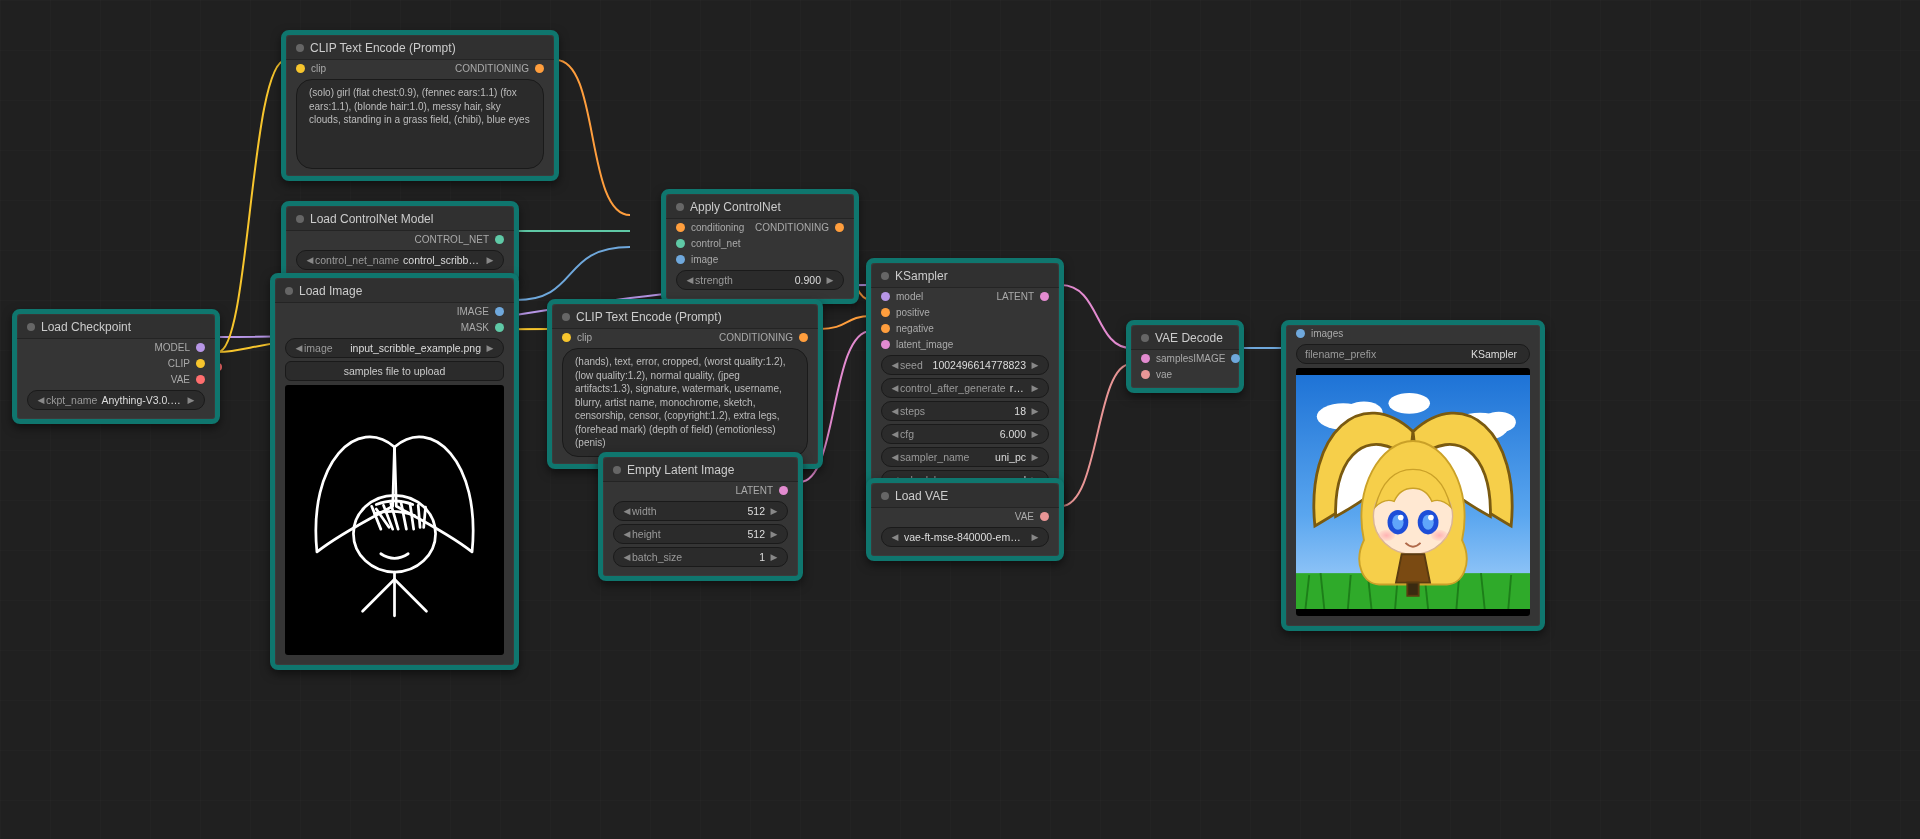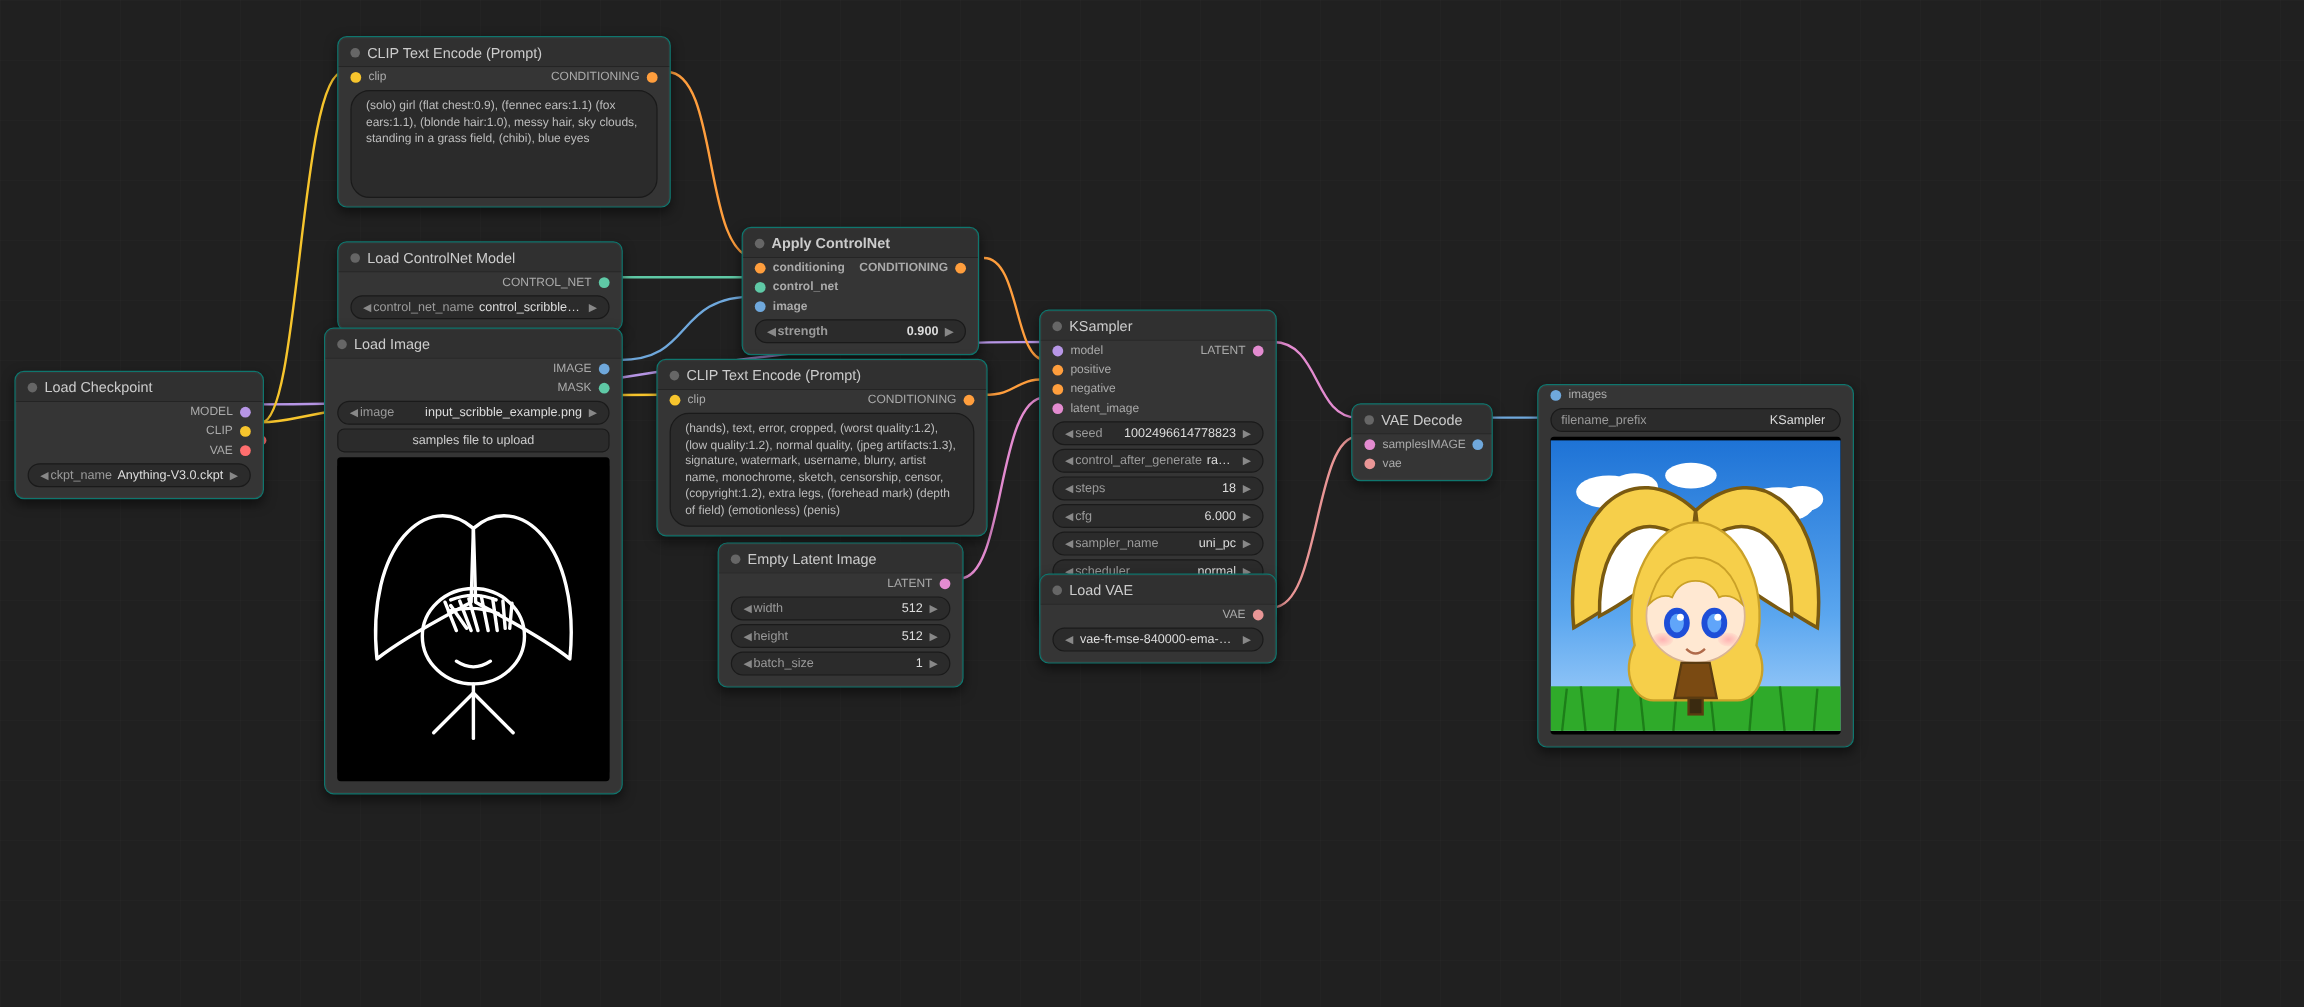--- a/index.html
+++ b/index.html
@@ -12,21 +12,21 @@
     background-size: 50px 50px;
     font-family: Arial, Helvetica, sans-serif;
     color: #bbb;
     position: relative;
   }
   svg.wires { position: absolute; inset: 0; width: 1920px; height: 839px; pointer-events: none; }
 
   .node {
     position: absolute;
     background: #353535;
-    border: 1px solid #0f766e;
+    border: 5px solid #0f766e;
     border-radius: 8px;
     box-shadow: 0 4px 10px rgba(0,0,0,0.5), inset 0 0 0 1px rgba(255,255,255,0.03);
     font-size: 11px;
   }
   .node-header {
     display: flex;
     align-items: center;
     gap: 6px;
     padding: 6px 10px 4px;
     font-size: 12px;
@@ -238,21 +238,21 @@
         <path d="M105 172 q15 10 30 0"></path>
 
         <path d="M120 192 L120 240"></path>
         <path d="M120 200 L85 235"></path>
         <path d="M120 200 L155 235"></path>
       </g>
     </svg>
   </div>
 </div>
 
-<div class="node" style="left:618px; top:189px; width:198px;font-weight:bold;">
+<div class="node" style="left:661px; top:189px; width:198px;">
   <div class="node-header">
     <span class="status-dot"></span>
     <span>Apply ControlNet</span>
   </div>
   <div class="slot-row" style="justify-content:space-between;">
     <span style="display:flex;align-items:center;">
         <span class="port in c-orange"></span>
         <span class="slot-label">conditioning</span>
       </span>
     <span style="display:flex;align-items:center;">
@@ -411,21 +411,21 @@
       <span class="port out c-salmon"></span>
     </div>
   <div class="widget">
       <span class="arrow">◀</span>
       <span class="wvalue" style="text-align:center">vae-ft-mse-840000-ema-pruned.safetensors</span>
       <span class="arrow">▶</span>
     </div>
   <div style="height:6px"></div>
 </div>
 
-<div class="node" style="left:1126px; top:320px; width:118px;margin-top:16px;">
+<div class="node" style="left:1126px; top:320px; width:118px;">
   <div class="node-header">
     <span class="status-dot"></span>
     <span>VAE Decode</span>
   </div>
   <div class="slot-row" style="justify-content:space-between;">
     <span style="display:flex;align-items:center;">
         <span class="port in c-pink"></span>
         <span class="slot-label">samples</span>
       </span>
     <span style="display:flex;align-items:center;">

